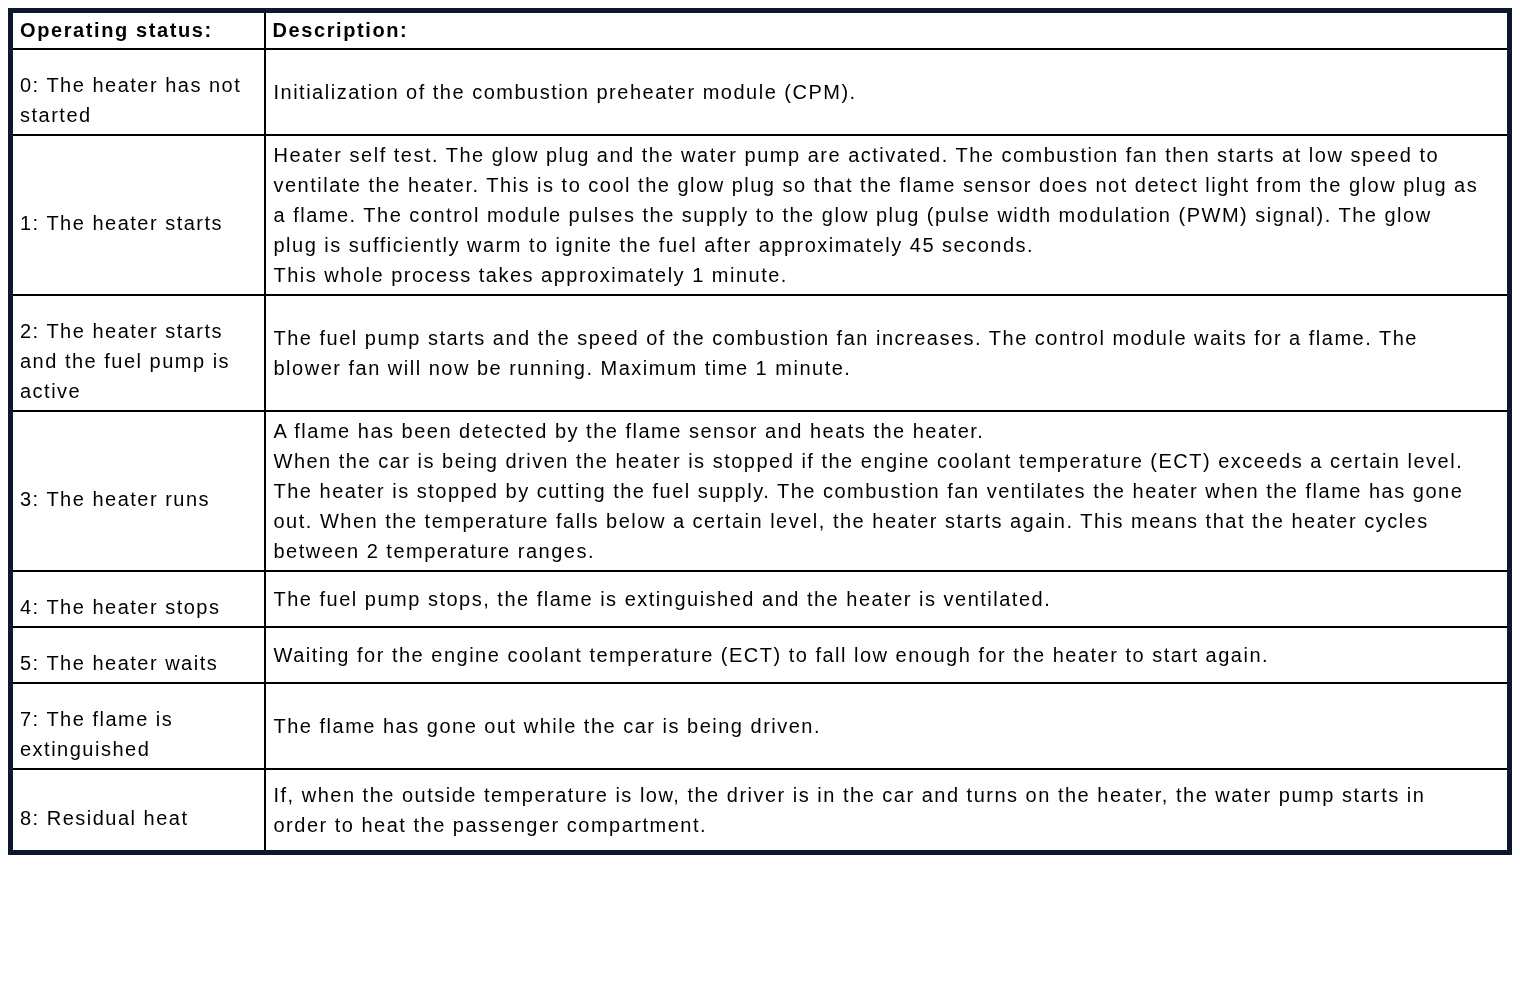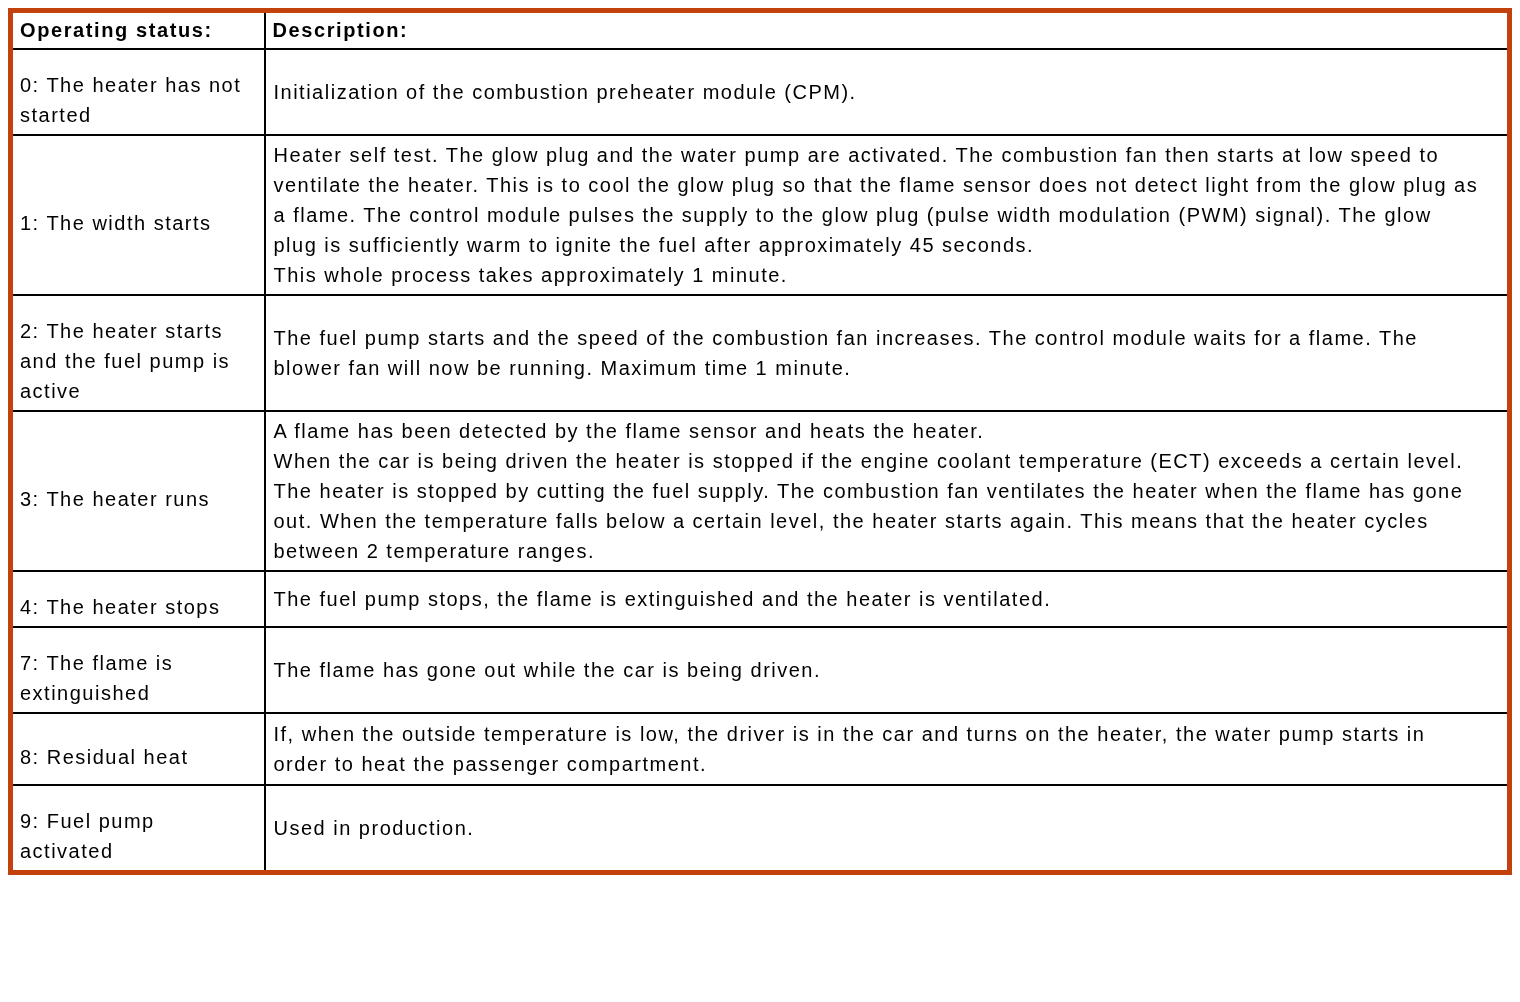--- a/index.html
+++ b/index.html
@@ -14,21 +14,21 @@
     height: 1002px;
     box-sizing: border-box;
     padding: 8px;
     background: #ffffff;
     overflow: hidden;
   }
   table.status-table {
     border-collapse: collapse;
     table-layout: fixed;
     width: 1504px;
-    border: 5px solid #c2410c;
+    border: 5px solid #0f172a;
     background: #ffffff;
   }
   col.col-status { width: 254px; }
   .status-table th,
   .status-table td {
     border: 2px solid #000000;
     vertical-align: middle;
     font-size: 20px;
     line-height: 30px;
     letter-spacing: 1.5px;
@@ -69,44 +69,44 @@
         <th>Operating status:</th>
         <th>Description:</th>
       </tr>
     </thead>
     <tbody>
       <tr>
         <td class="status-cell">0: The heater has not started</td>
         <td class="desc-cell">Initialization of the combustion preheater module (CPM).</td>
       </tr>
       <tr>
-        <td class="status-cell">1: The width starts</td>
+        <td class="status-cell">1: The heater starts</td>
         <td class="desc-cell">Heater self test. The glow plug and the water pump are activated. The combustion fan then starts at low speed to ventilate the heater. This is to cool the glow plug so that the flame sensor does not detect light from the glow plug as a flame. The control module pulses the supply to the glow plug (pulse width modulation (PWM) signal). The glow plug is sufficiently warm to ignite the fuel after approximately 45 seconds.
 This whole process takes approximately 1 minute.</td>
       </tr>
       <tr>
         <td class="status-cell">2: The heater starts and the fuel pump is active</td>
         <td class="desc-cell">The fuel pump starts and the speed of the combustion fan increases. The control module waits for a flame. The blower fan will now be running. Maximum time 1 minute.</td>
       </tr>
       <tr>
         <td class="status-cell">3: The heater runs</td>
         <td class="desc-cell">A flame has been detected by the flame sensor and heats the heater.
 When the car is being driven the heater is stopped if the engine coolant temperature (ECT) exceeds a certain level. The heater is stopped by cutting the fuel supply. The combustion fan ventilates the heater when the flame has gone out. When the temperature falls below a certain level, the heater starts again. This means that the heater cycles between 2 temperature ranges.</td>
       </tr>
       <tr>
         <td class="status-cell">4: The heater stops</td>
         <td class="desc-cell">The fuel pump stops, the flame is extinguished and the heater is ventilated.</td>
       </tr>
       <tr>
+        <td class="status-cell">5: The heater waits</td>
+        <td class="desc-cell">Waiting for the engine coolant temperature (ECT) to fall low enough for the heater to start again.</td>
+      </tr>
+      <tr>
         <td class="status-cell">7: The flame is extinguished</td>
         <td class="desc-cell">The flame has gone out while the car is being driven.</td>
       </tr>
       <tr>
         <td class="status-cell">8: Residual heat</td>
         <td class="desc-cell">If, when the outside temperature is low, the driver is in the car and turns on the heater, the water pump starts in order to heat the passenger compartment.</td>
       </tr>
-      <tr>
-        <td class="status-cell">9: Fuel pump activated</td>
-        <td class="desc-cell">Used in production.</td>
-      </tr>
     </tbody>
   </table>
 </div>
 
 </body></html>

